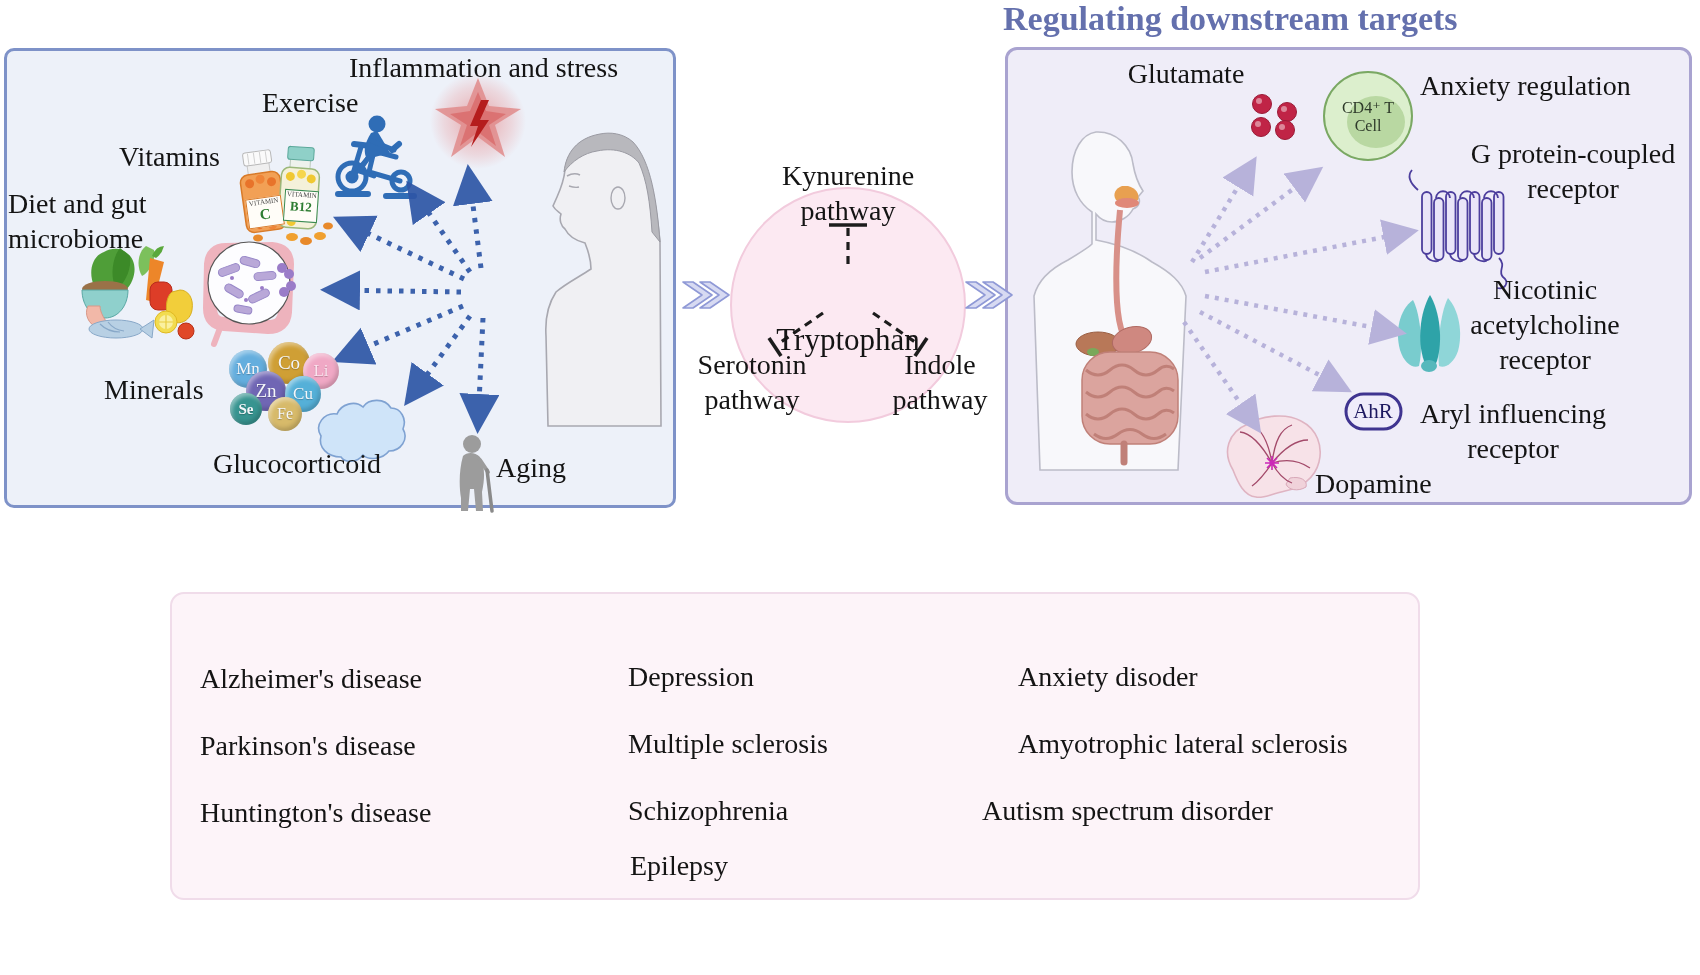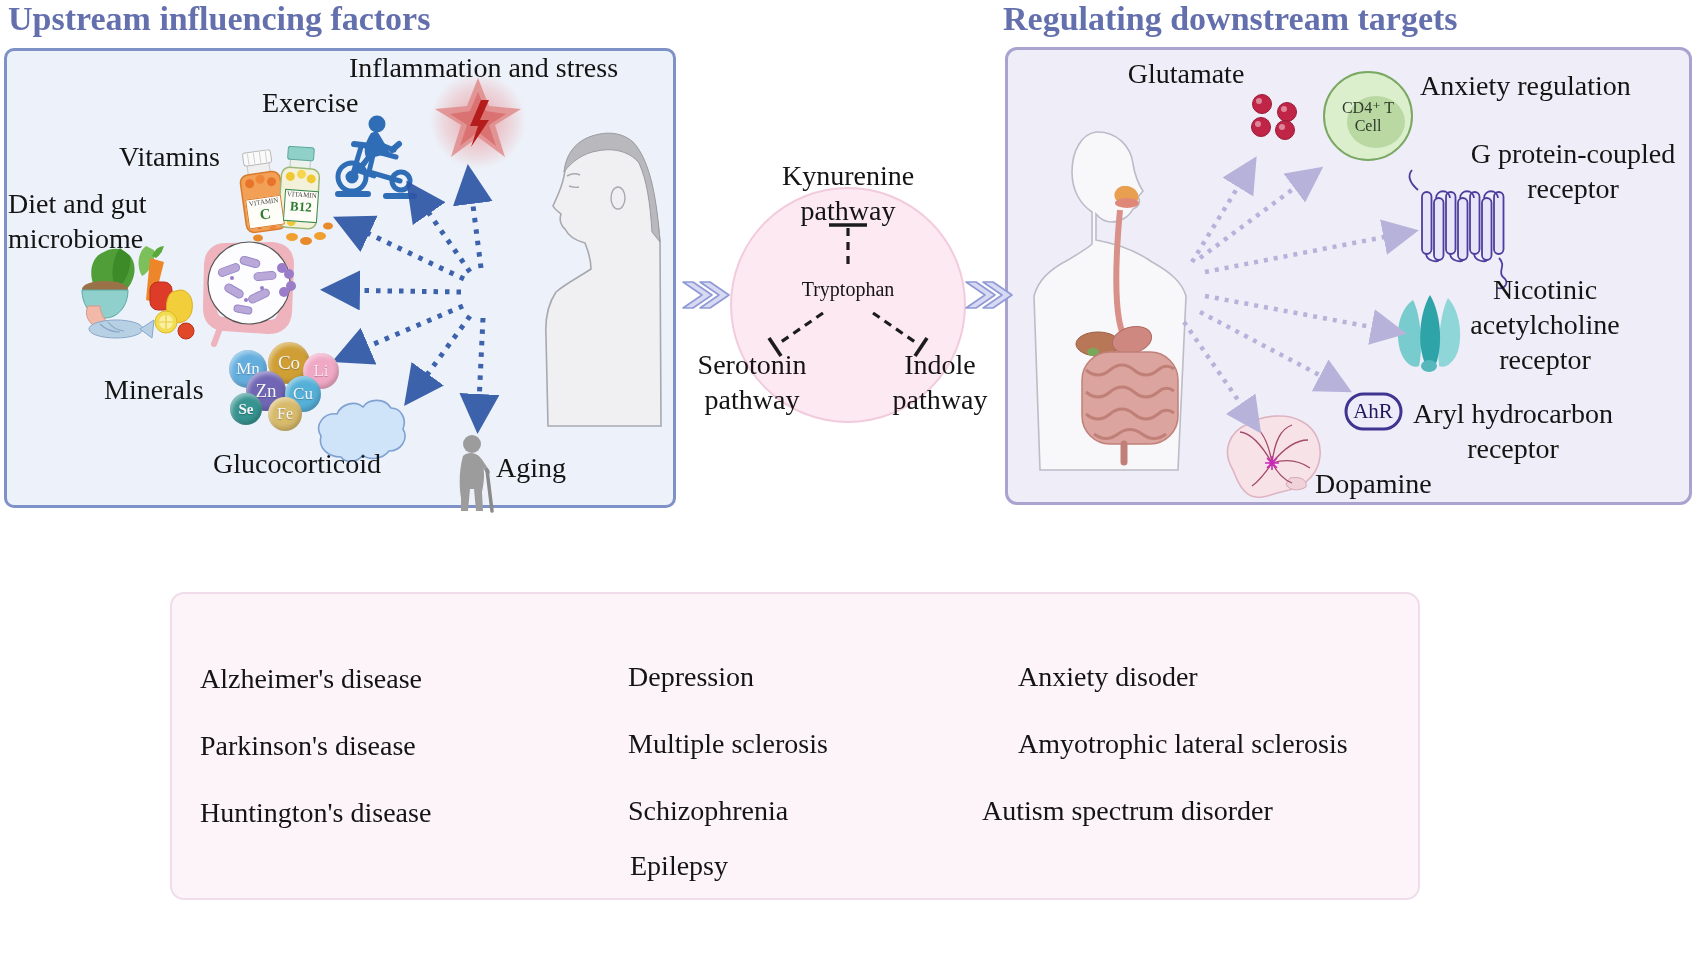--- a/index.html
+++ b/index.html
@@ -11,21 +11,21 @@
   .left-box{left:4px;top:48px;width:672px;height:460px;background:#edf1f9;border:3px solid #7e92c8;border-radius:10px;}
   .right-box{left:1005px;top:47px;width:687px;height:458px;background:#efedf8;border:3px solid #a9a3d0;border-radius:12px;}
   .hub-circle{left:730px;top:187px;width:236px;height:236px;background:#fce9f2;border:2px solid #f2cbdd;border-radius:50%;}
   .bottom-box{left:170px;top:592px;width:1250px;height:308px;background:#fdf4f9;border:2px solid #f0dcea;border-radius:14px;}
   #art{position:absolute;left:0;top:0;}
   .lbl{position:absolute;font-size:28px;line-height:32px;white-space:nowrap;}
   .section-title{position:absolute;font-size:34px;line-height:38px;font-weight:bold;color:#6470ad;white-space:nowrap;}
   .ctr{transform:translateX(-50%);text-align:center;}
   .two-line{line-height:35px;white-space:nowrap;}
   .hub-lbl{position:absolute;font-size:28px;line-height:35px;text-align:center;transform:translateX(-50%);}
-  .tryptophan{position:absolute;font-size:20px;transform:translateX(-50%);}
+  .tryptophan{position:absolute;font-size:31px;transform:translateX(-50%);margin-top:44px;}
   .mineral{position:absolute;border-radius:50%;color:#f4f6fa;display:flex;align-items:center;justify-content:center;
            font-size:17px;text-shadow:0 1px 1px rgba(0,0,0,0.25);box-shadow:inset -2px -3px 4px rgba(0,0,0,0.18), inset 2px 3px 4px rgba(255,255,255,0.45);}
   .cd4-text{position:absolute;left:1368px;top:99px;transform:translateX(-50%);font-size:16px;line-height:18px;text-align:center;color:#2e3a2a;}
   .ahr-text{position:absolute;left:1373px;top:399px;transform:translateX(-50%);font-size:21px;color:#1d1860;}
   .bottle-label{position:absolute;background:#fffdf8;text-align:center;overflow:hidden;}
   .bottle-label .word{display:block;font-size:7px;line-height:8px;letter-spacing:0;color:#4a4a4a;}
   .bottle-label .val{display:block;font-weight:bold;color:#2e7d32;}
   .bottom-title{position:absolute;left:795px;top:598px;transform:translateX(-50%);font-size:31px;font-weight:bold;white-space:nowrap;}
   .disease{position:absolute;font-size:28px;white-space:nowrap;}
 </style>
@@ -281,21 +281,20 @@
     <g stroke="#b7b2da" stroke-width="4.5" fill="none" stroke-dasharray="4 6">
       <path d="M1192,262 L1252,164" marker-end="url(#arrL)"></path>
       <path d="M1200,258 L1316,172" marker-end="url(#arrL)"></path>
       <path d="M1205,272 L1410,232" marker-end="url(#arrL)"></path>
       <path d="M1205,296 L1398,332" marker-end="url(#arrL)"></path>
       <path d="M1200,312 L1344,388" marker-end="url(#arrL)"></path>
       <path d="M1184,322 L1256,426" marker-end="url(#arrL)"></path>
     </g>
   </svg>
 
-  <div class="section-title" style="left:8px;top:0px;">Upstream influencing factors</div>
   <div class="section-title" style="left:1003px;top:0px;">Regulating downstream targets</div>
 
   <div class="lbl" style="left:349px;top:52px;">Inflammation and stress</div>
   <div class="lbl" style="left:262px;top:87px;">Exercise</div>
   <div class="lbl" style="left:119px;top:141px;">Vitamins</div>
   <div class="lbl two-line" style="left:8px;top:186px;">
     <div>Diet and gut</div>
     <div>microbiome</div>
   </div>
   <div class="lbl" style="left:104px;top:374px;">Minerals</div>
@@ -343,21 +342,21 @@
     <div>G protein-coupled</div>
     <div>receptor</div>
   </div>
   <div class="lbl ctr two-line" style="left:1545px;top:272px;">
     <div>Nicotinic</div>
     <div>acetylcholine</div>
     <div>receptor</div>
   </div>
   <div class="ahr-text">AhR</div>
   <div class="lbl ctr two-line" style="left:1513px;top:396px;">
-    <div>Aryl hydrocarbon</div>
+    <div>Aryl influencing</div>
     <div>receptor</div>
   </div>
   <div class="lbl" style="left:1315px;top:468px;">Dopamine</div>
 
   <div class="disease" style="left:200px;top:663px;">Alzheimer's disease</div>
   <div class="disease" style="left:200px;top:730px;">Parkinson's disease</div>
   <div class="disease" style="left:200px;top:797px;">Huntington's disease</div>
   <div class="disease" style="left:628px;top:661px;">Depression</div>
   <div class="disease" style="left:628px;top:728px;">Multiple sclerosis</div>
   <div class="disease" style="left:628px;top:795px;">Schizophrenia</div>

